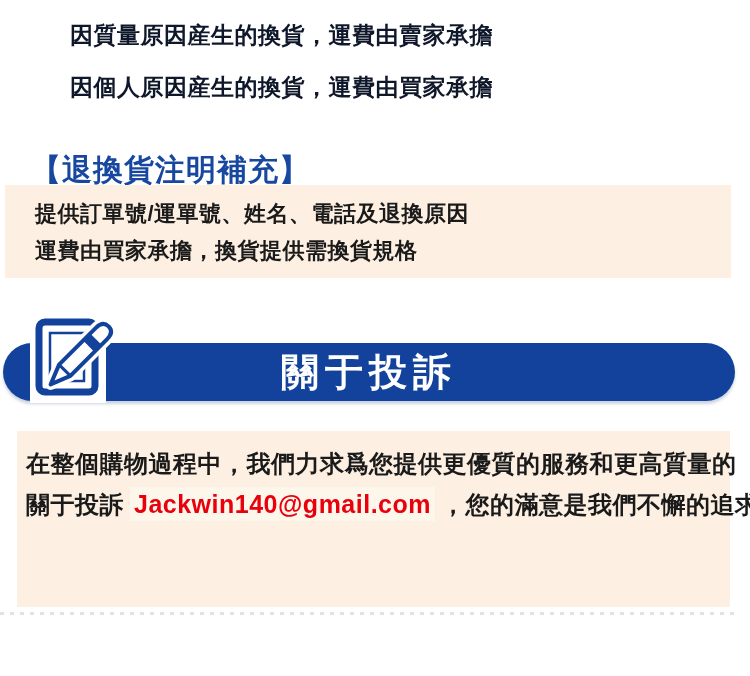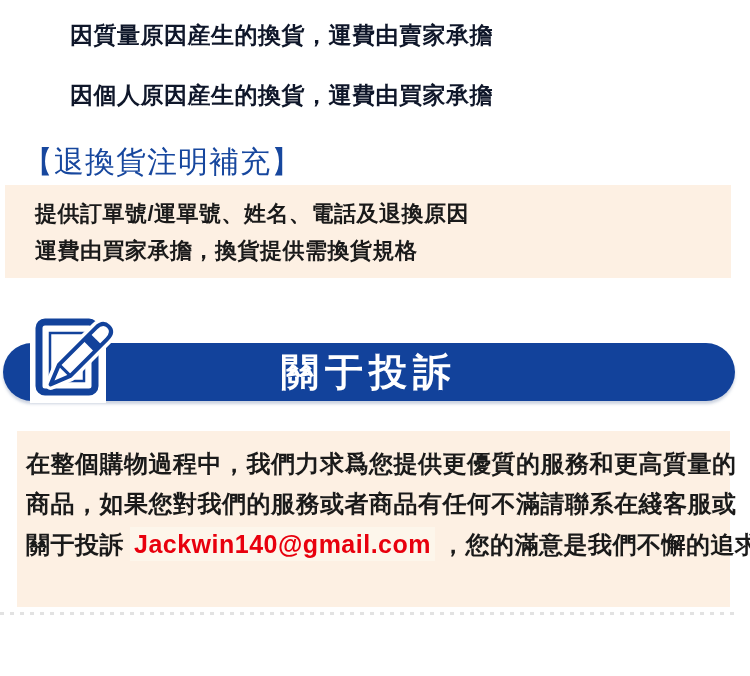--- a/index.html
+++ b/index.html
@@ -17,30 +17,30 @@
   .policy-line {
     position: absolute;
     left: 70px;
     font-size: 23px;
     font-weight: 600;
     letter-spacing: 0.5px;
     white-space: nowrap;
     color: #0f172a;
   }
   .policy-line.l1 { top: 20px; }
-  .policy-line.l2 { top: 80px; }
+  .policy-line.l2 { top: 72px; }
 
   
   .section-heading {
     position: absolute;
     left: 15px;
     top: 134px;
-    margin: 8px;
+    margin: 16px;
     font-size: 30px;
-    font-weight: 400;
+    font-weight: 700;
     letter-spacing: 1px;
     color: #17479e;
     white-space: nowrap;
   }
 
   
   .note-box {
     position: absolute;
     left: 5px;
     top: 185px;
@@ -158,21 +158,20 @@
     <g transform="translate(22,84) rotate(45)">
       <path d="M0 2 L-8 -18 L-8 -70 Q-8 -80 0 -80 Q8 -80 8 -70 L8 -18 Z" fill="#ffffff" stroke="#ffffff" stroke-width="11" stroke-linejoin="round"></path>
       <path d="M0 2 L-8 -18 L-8 -70 Q-8 -80 0 -80 Q8 -80 8 -70 L8 -18 Z" fill="#ffffff" stroke="#12429b" stroke-width="4" stroke-linejoin="round"></path>
       <rect x="-8" y="-62" width="16" height="10" fill="#12429b"></rect>
       <line x1="-8" y1="-18" x2="8" y2="-18" stroke="#12429b" stroke-width="3"></line>
     </g>
   </svg>
 
   <div class="complaint-box">
     <div class="c-line">在整個購物過程中，我們力求爲您提供更優質的服務和更高質量的</div>
-    <div class="c-line">商品，如果您對我們的服務或者商品有任何不滿請聯系在綫客服或</div>
     <div class="c-line">
       <span>關于投訴</span><span class="email">Jackwin140@gmail.com</span><span>，您的滿意是我們不懈的追求。</span>
     </div>
   </div>
 
   <div class="perforation"></div>
 
 </div>
 
 </body></html>

